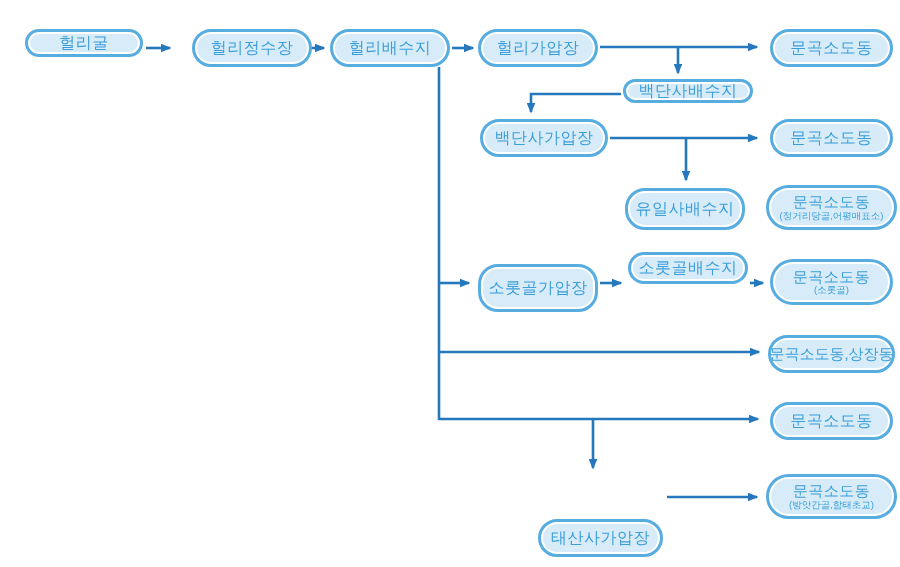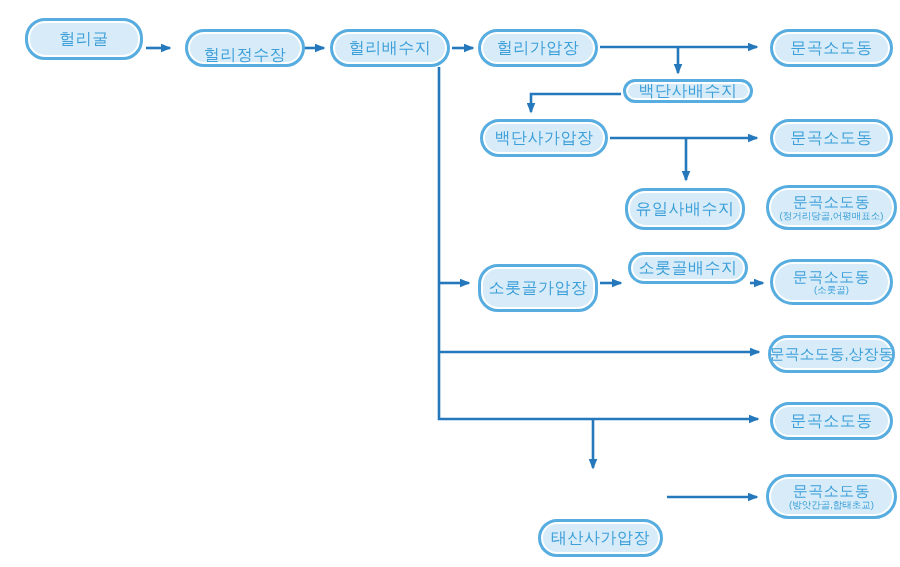--- a/index.html
+++ b/index.html
@@ -54,24 +54,24 @@
       <polyline points="439,67 439,419 758,419" marker-end="url(#arw)"></polyline>
       <polyline points="439,283 469,283" marker-end="url(#arw)"></polyline>
       <polyline points="600,283 621,283" marker-end="url(#arw)"></polyline>
       <polyline points="750,283 763,283" marker-end="url(#arw)"></polyline>
       <polyline points="439,352 759,352" marker-end="url(#arw)"></polyline>
       <polyline points="593,419 593,468" marker-end="url(#arw)"></polyline>
       <polyline points="667,497 757,497" marker-end="url(#arw)"></polyline>
     </g>
   </svg>
 
-  <div class="node" style="left:25px;top:18px;width:118px;height:42px;">
+  <div class="node" style="left:25px;top:29px;width:118px;height:28px;">
     <span class="lbl">헐리굴</span>
   </div>
-  <div class="node" style="left:185px;top:29px;width:120px;height:38px;justify-content:flex-end;">
+  <div class="node" style="left:192px;top:29px;width:120px;height:38px;">
     <span class="lbl">헐리정수장</span>
   </div>
   <div class="node" style="left:478px;top:29px;width:120px;height:38px;">
     <span class="lbl">헐리가압장</span>
   </div>
   <div class="node" style="left:330px;top:29px;width:120px;height:38px;">
     <span class="lbl">헐리배수지</span>
   </div>
   <div class="node" style="left:770px;top:29px;width:123px;height:38px;">
     <span class="lbl">문곡소도동</span>

